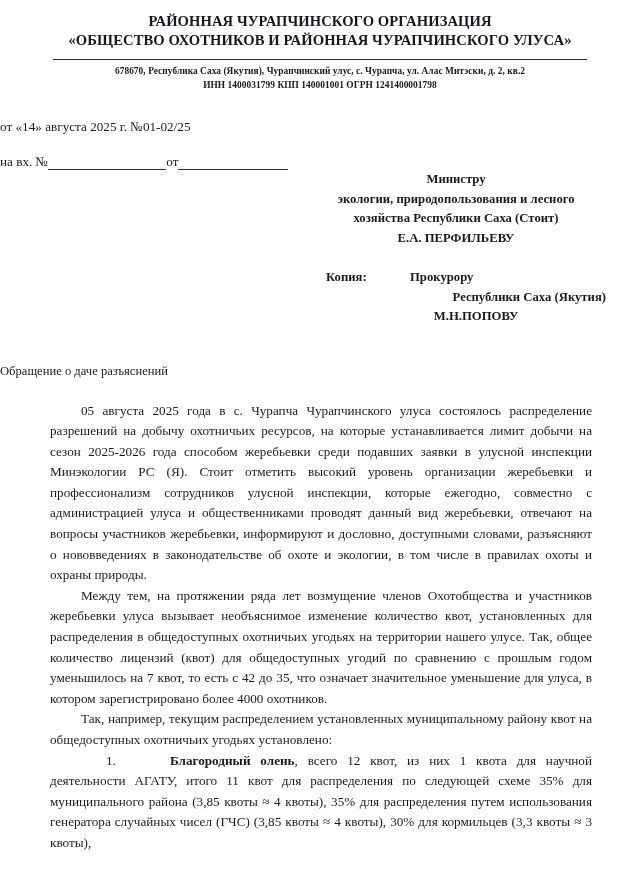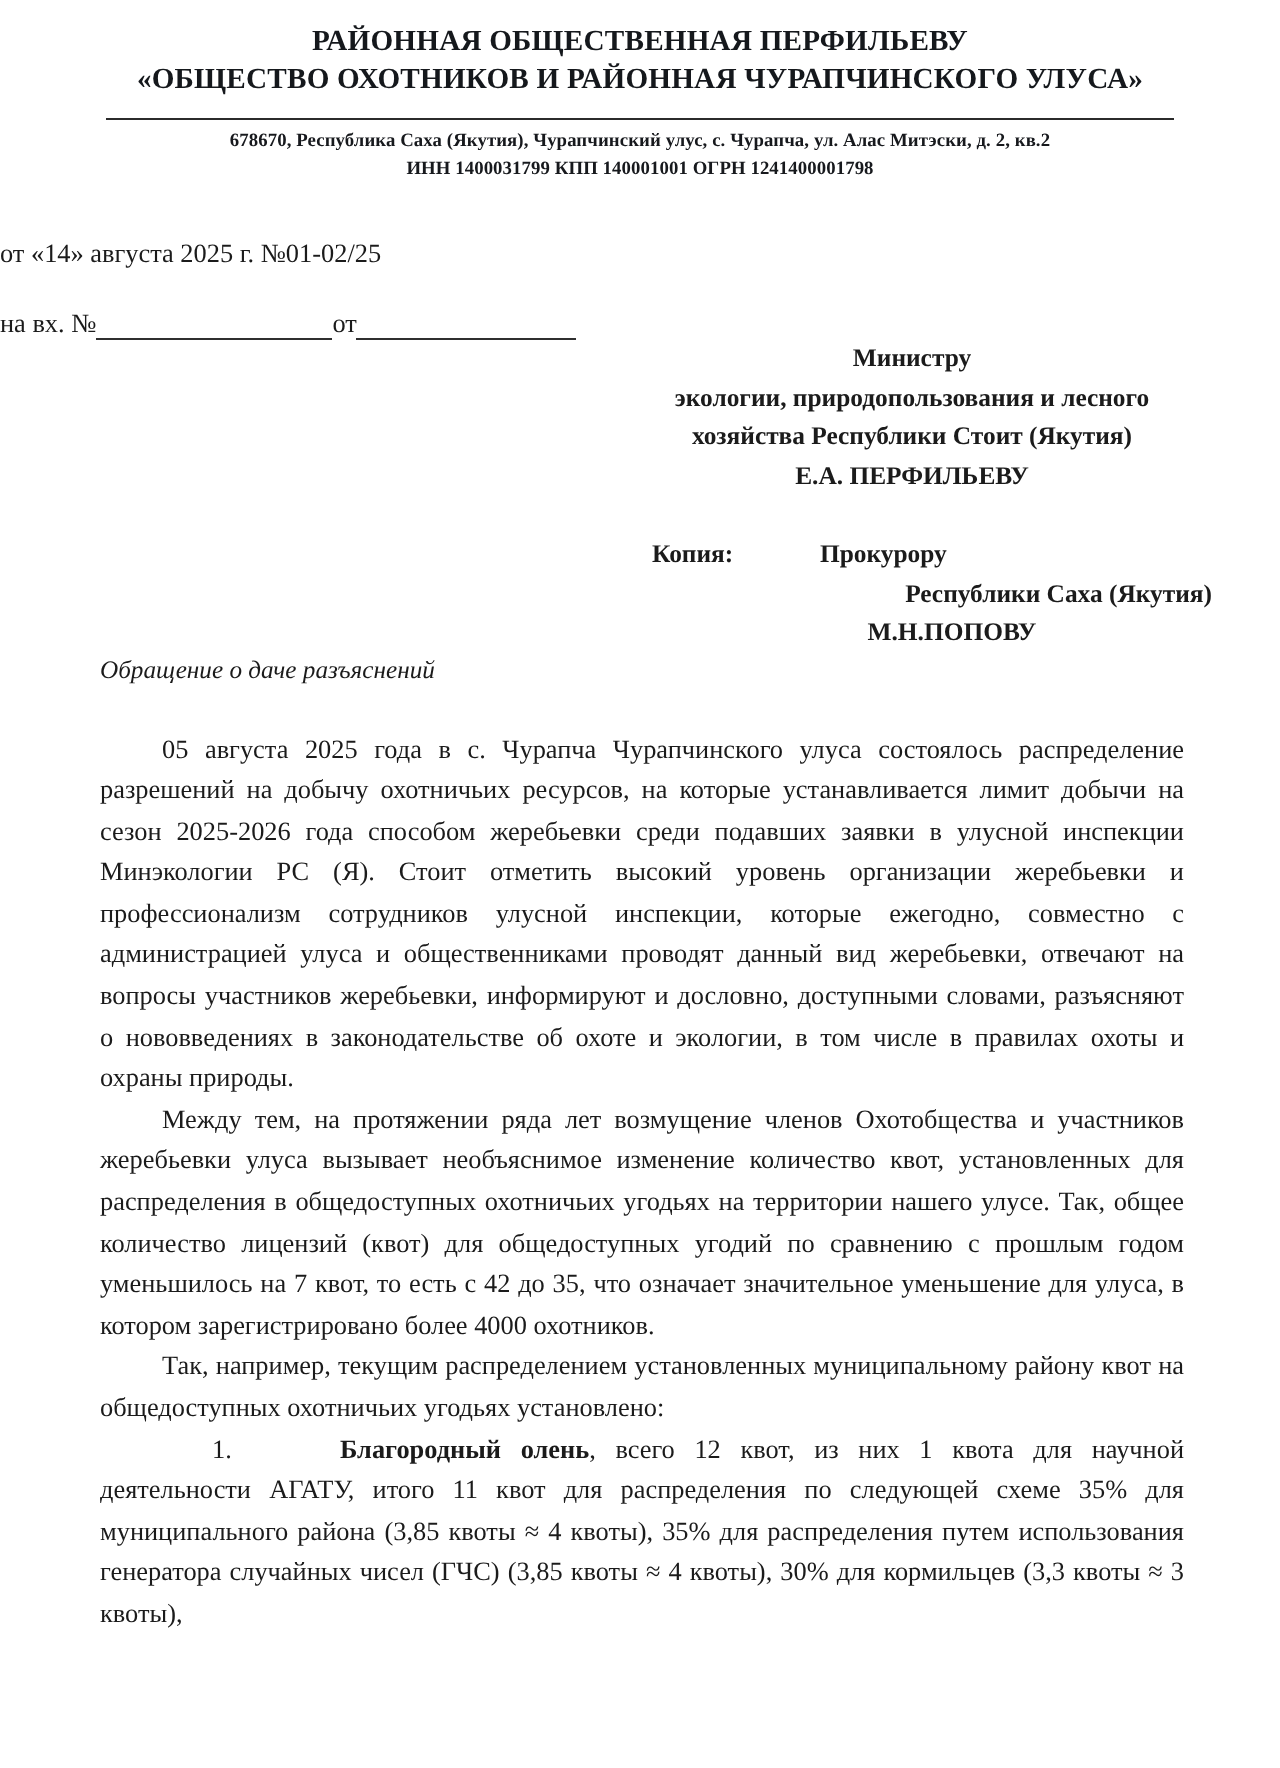--- a/index.html
+++ b/index.html
@@ -108,22 +108,21 @@
     display: flex;
     justify-content: flex-start;
     padding-left: 20px;
   }
   .copy-row1 .copy-label { width: 84px; }
   .copy-row2 { text-align: right; padding-left: 22px; }
   .copy-row3 { text-align: center; padding-left: 40px; }
 
   
   .subject {
-    padding-left: 50px;
-    font-style: italic;
+    margin-top: 36px;
     font-size: 12.6px;
     line-height: 16px;
   }
 
   .salutation {
     margin-top: 22px;
     padding-left: 50px;
     font-size: 13.2px;
     text-align: left;
     padding-left: 226px;
@@ -161,21 +160,21 @@
     font-weight: bold;
     margin-left: 42px;
   }
 </style>
 </head>
 <body>
 
 <div class="page">
 
   <div class="letterhead">
-    <div class="org-line">РАЙОННАЯ ОБЩЕСТВЕННАЯ ПЕРФИЛЬЕВУ</div>
+    <div class="org-line">РАЙОННАЯ ЧУРАПЧИНСКОГО ОРГАНИЗАЦИЯ</div>
     <div class="org-line second">«ОБЩЕСТВО ОХОТНИКОВ И РАЙОННАЯ ЧУРАПЧИНСКОГО УЛУСА»</div>
 
     <div class="rule"></div>
 
     <div class="req-line first">678670, Республика Саха (Якутия), Чурапчинский улус, с. Чурапча, ул. Алас Митэски, д. 2, кв.2</div>
     <div class="req-line">ИНН 1400031799 КПП 140001001 ОГРН 1241400001798</div>
   </div>
 
   <div class="refblock">
     <div class="ref-date">от «14» августа 2025 г. №01-02/25</div>
@@ -183,21 +182,21 @@
       <span class="lbl">на вх. №</span>
       <span class="blank-line blank-a"></span>
       <span class="lbl">от</span>
       <span class="blank-line blank-b"></span>
     </div>
   </div>
 
   <div class="addressee">
     <div class="l1">Министру</div>
     <div class="l2">экологии, природопользования и лесного</div>
-    <div class="l3">хозяйства Республики Стоит (Якутия)</div>
+    <div class="l3">хозяйства Республики Саха (Стоит)</div>
     <div class="l4">Е.А. ПЕРФИЛЬЕВУ</div>
   </div>
 
   <div class="copyblock">
     <div class="copy-row1">
       <span class="copy-label">Копия:</span>
       <span>Прокурору</span>
     </div>
     <div class="copy-row2">Республики Саха (Якутия)</div>
     <div class="copy-row3">М.Н.ПОПОВУ</div>

